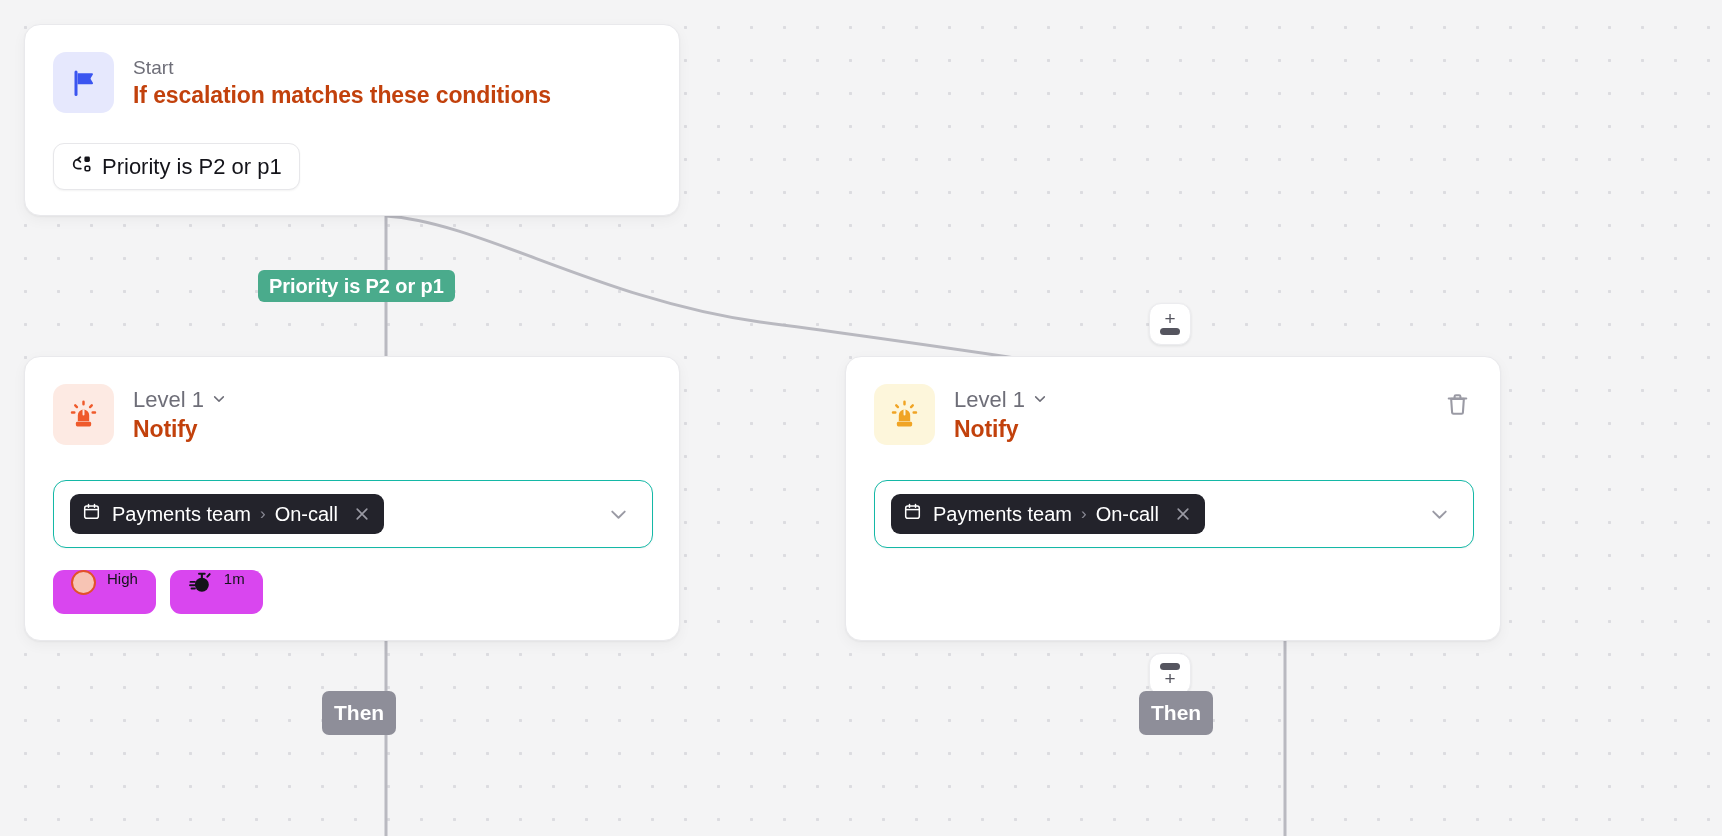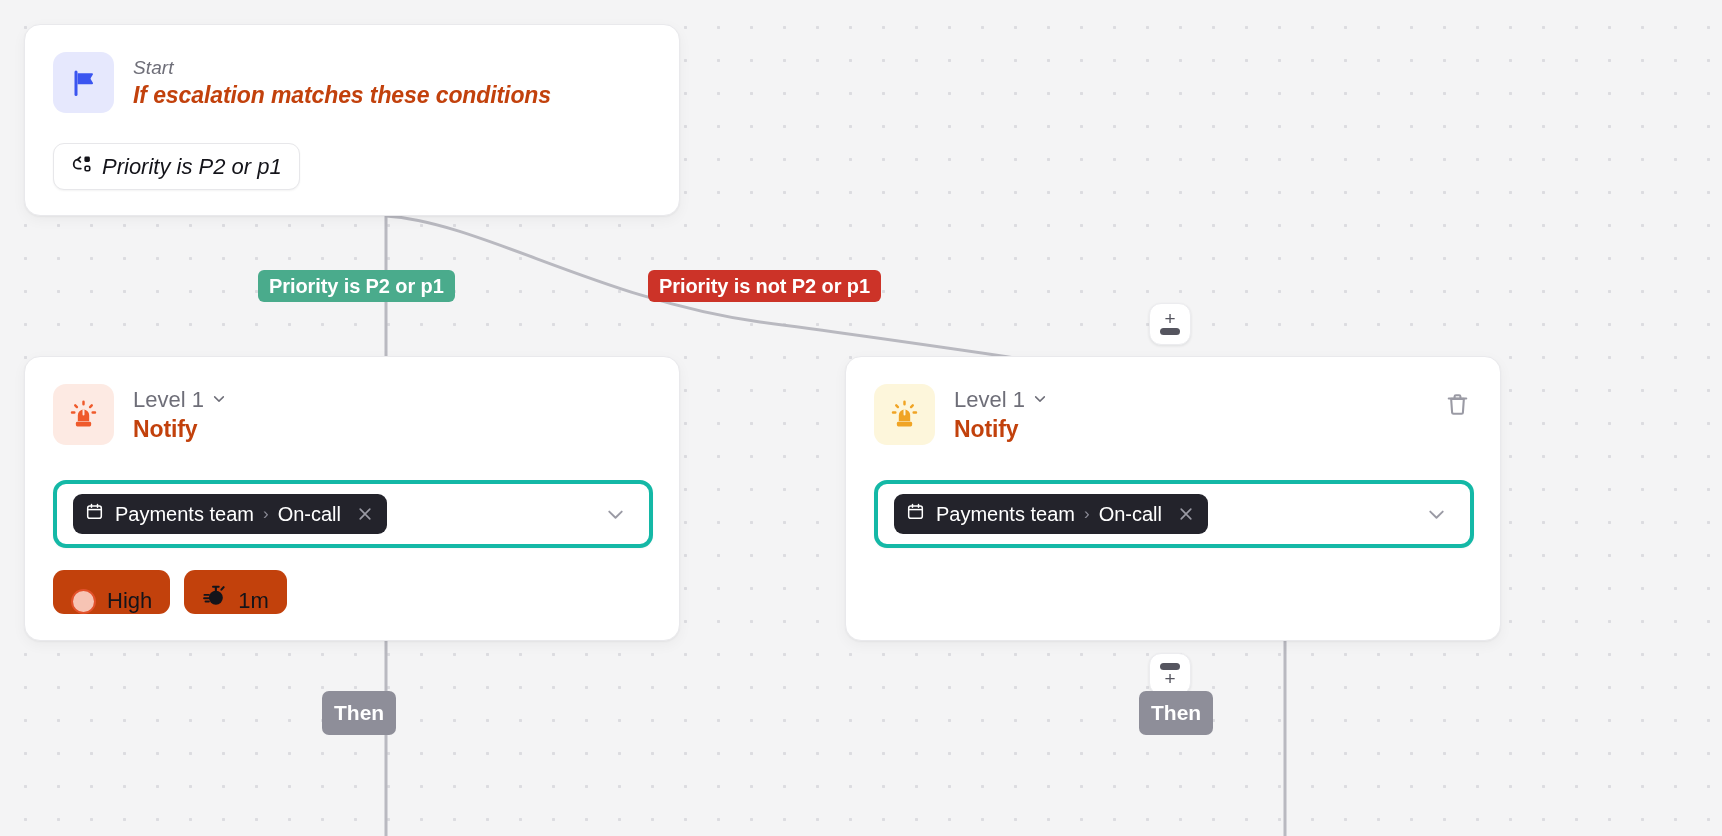--- a/index.html
+++ b/index.html
@@ -42,21 +42,20 @@
     border-radius: 16px;
     box-shadow: 0 1px 2px rgba(16,18,27,.045), 0 4px 14px rgba(16,18,27,.045);
   }
 
   
   .start-card {
     left: 24px;
     top: 24px;
     width: 656px;
     height: 192px;
-    font-style: italic;
   }
 
   .card-head {
     display: flex;
     align-items: center;
     gap: 19px;
     padding: 27px 0 0 28px;
   }
 
   .icon-tile {
@@ -136,21 +135,21 @@
   }
 
   
   .select-field {
     position: absolute;
     left: 28px;
     top: 123px;
     width: 600px;
     height: 68px;
     background: #ffffff;
-    border: 4px solid #14b8a6;
+    border: 1px solid #14b8a6;
     border-radius: 13px;
     box-shadow: 0 1px 2px rgba(16,18,27,.04);
     display: flex;
     align-items: center;
     padding: 0 16px;
     cursor: pointer;
   }
 
   .token {
     display: inline-flex;
@@ -184,27 +183,27 @@
   
   .pill-row {
     position: absolute;
     left: 28px;
     top: 213px;
     display: flex;
     gap: 14px;
   }
   .pill {
     display: inline-flex;
-    align-items: flex-end;
+    align-items: flex-start;
     gap: 11px;
     height: 44px;
     padding: 0 18px;
     border-radius: 11px;
-    background: #c2410c;
-    font-size: 22px;
+    background: #d946ef;
+    font-size: 15px;
     color: #14141a;
     cursor: pointer;
   }
   .dot {
     width: 25px;
     height: 25px;
     border-radius: 50%;
     flex: 0 0 auto;
   }
   .dot.high { background: #f7c4b4; border: 2.5px solid #e2512a; }
@@ -312,21 +311,20 @@
           <path d="M8 7.1h-.4A4.6 4.6 0 0 0 3 11.7v.8A4.6 4.6 0 0 0 7.6 17h3.1" stroke="#14141a" stroke-width="1.9" stroke-linecap="round"></path>
           <rect x="14.6" y="3.8" width="6" height="6" rx="1.6" fill="#14141a"></rect>
           <rect x="15.4" y="14.4" width="5" height="5" rx="1.4" stroke="#14141a" stroke-width="1.8"></rect>
         </svg>
       </span>
       <span>Priority is P2 or p1</span>
     </div>
   </div>
 
   <div class="edge-label green">Priority is P2 or p1</div>
-  <div class="edge-label red">Priority is not P2 or p1</div>
 
   <div class="card notify-left">
     <div class="card-head">
       <div class="icon-tile siren-red">
         <svg width="31" height="31" viewBox="0 0 24 24" fill="none" xmlns="http://www.w3.org/2000/svg">
           <path d="M12 2.2v1.9M5.6 4.9l1.3 1.3M18.4 4.9l-1.3 1.3M3.1 10.4h1.8M19.1 10.4h1.8" stroke="#ef5a2b" stroke-width="1.9" stroke-linecap="round"></path>
           <path d="M7.6 17.2v-4.6a4.4 4.4 0 1 1 8.8 0v4.6H7.6z" fill="#ef5a2b"></path>
           <rect x="6.1" y="17.6" width="11.8" height="3.6" rx="1.1" fill="#ef5a2b"></rect>
           <path d="M12 8.6v3.4" stroke="#fdeae3" stroke-width="1.5" stroke-linecap="round"></path>
         </svg>

